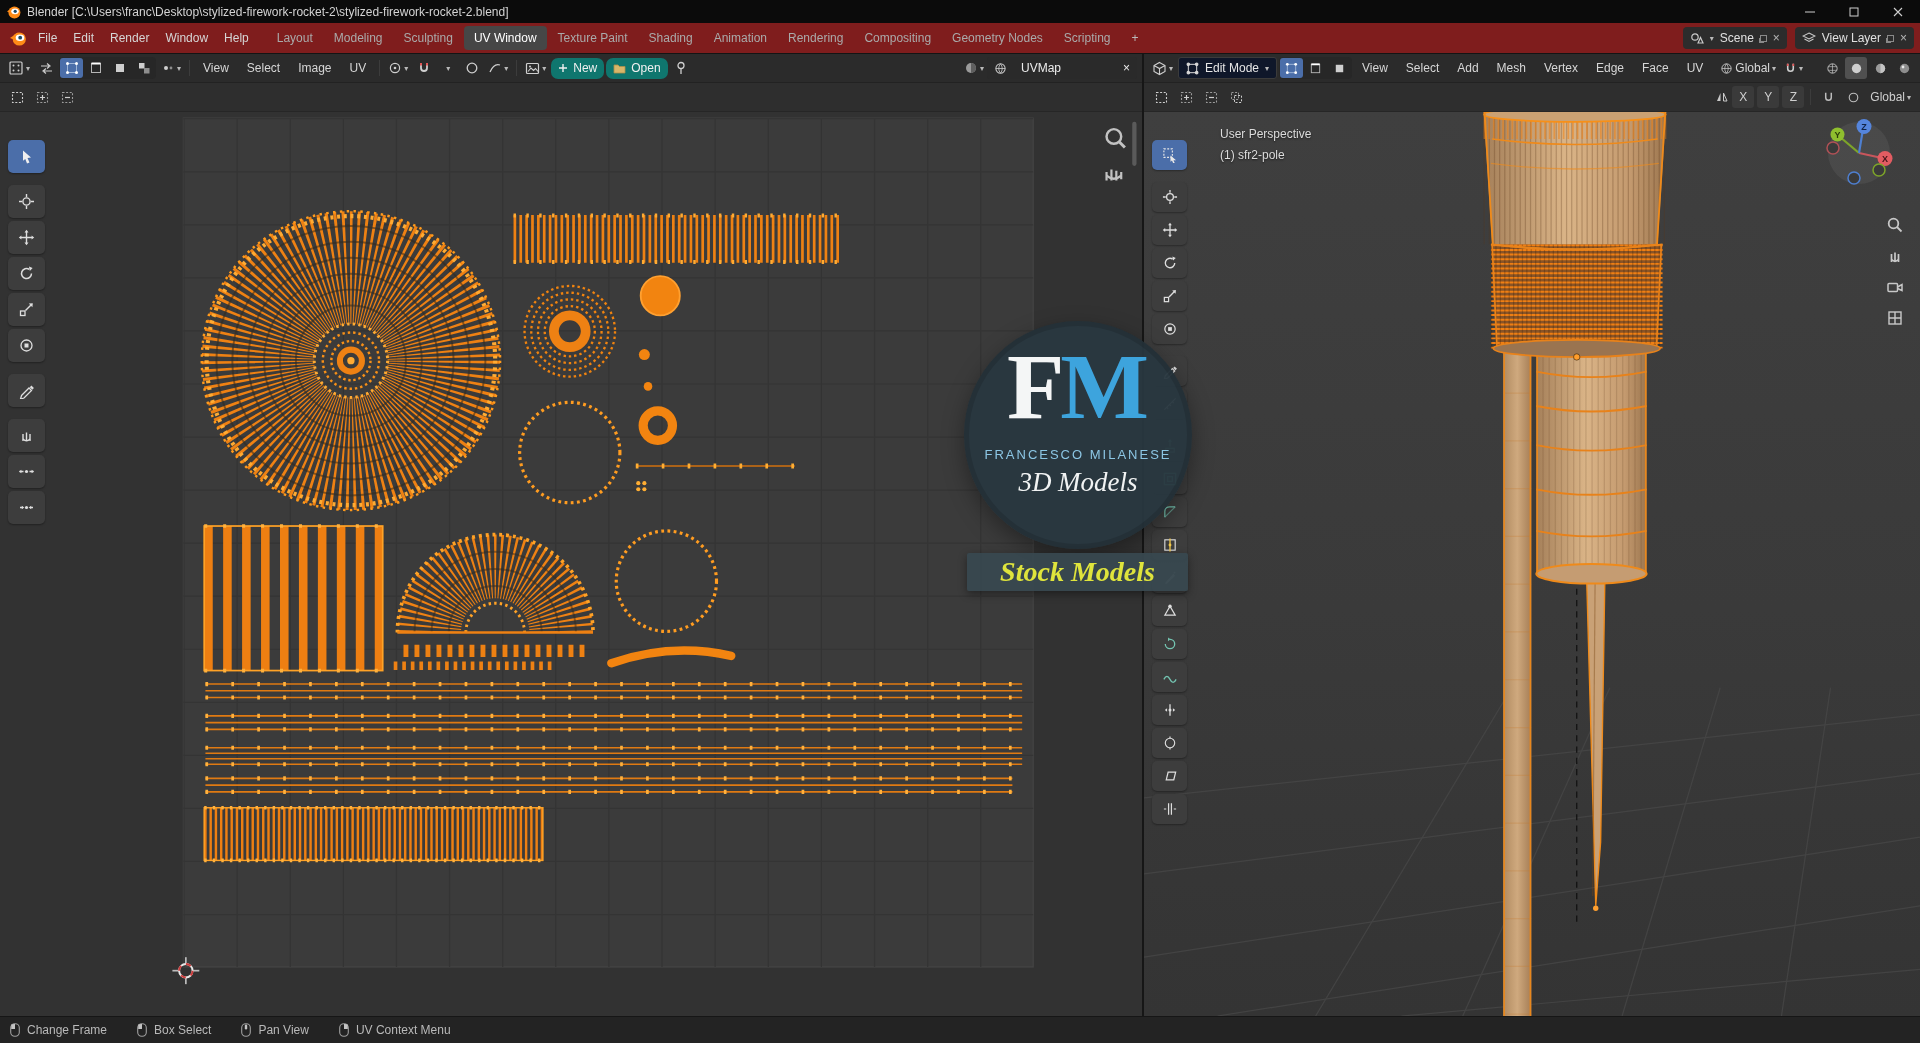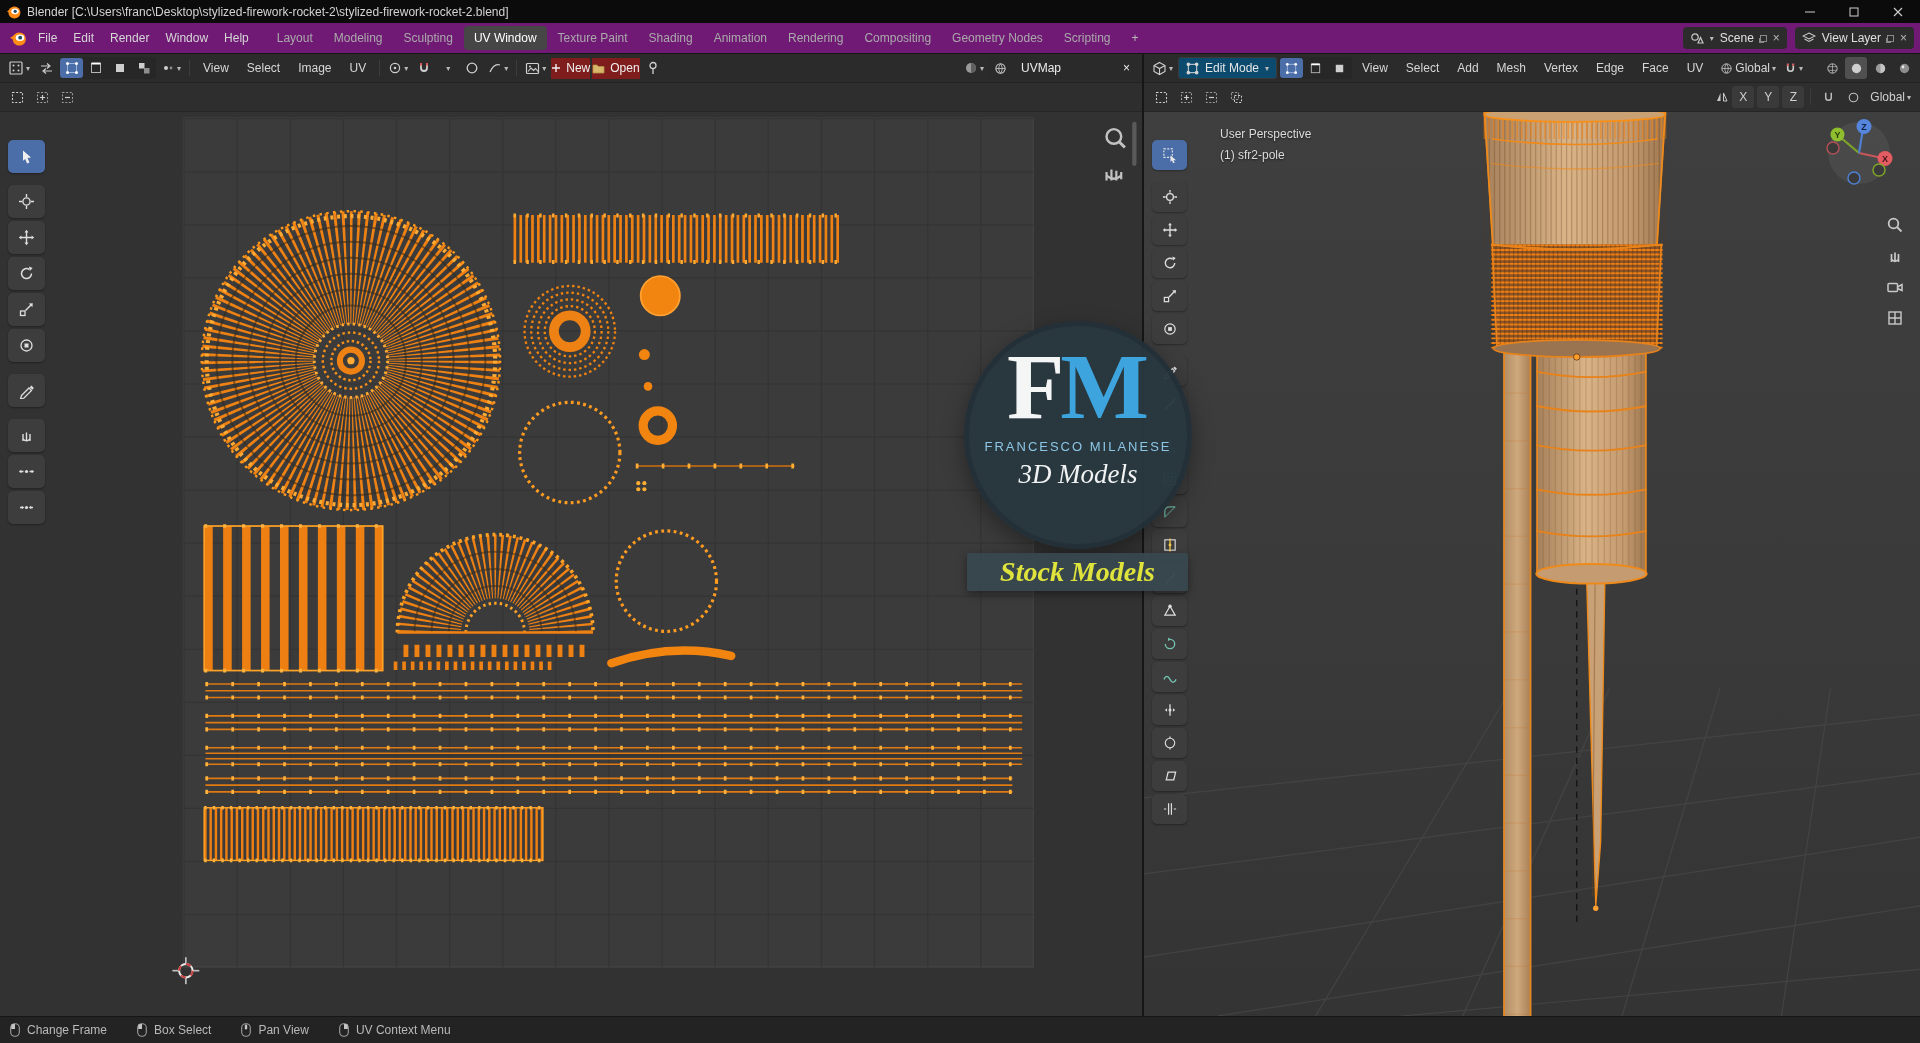--- a/index.html
+++ b/index.html
@@ -6,21 +6,21 @@
   html,body{width:1920px;height:1043px;overflow:hidden}
   body{background:#1d1d1d;font-family:"Liberation Sans",sans-serif;font-size:12px;color:#cfcfcf}
   .row{display:flex;align-items:center}
   svg{display:block}
   
   .titlebar{height:23px;background:#0b0b0b;display:flex;align-items:center;padding-left:6px;color:#d4d4d4;font-size:12px}
   .titlebar .title{margin-left:6px;white-space:nowrap}
   .win-controls{margin-left:auto;display:flex;height:100%}
   .win-btn{width:44px;display:flex;align-items:center;justify-content:center}
   
-  .topbar{height:31px;background:#701a75;display:flex;align-items:center;padding:0 6px;border-bottom:1px solid #141414}
+  .topbar{height:31px;background:#7f1d1d;display:flex;align-items:center;padding:0 6px;border-bottom:1px solid #141414}
   .mi{padding:3px 8px;border-radius:3px;color:#d6d6d6;white-space:nowrap}
   .ws-tabs{display:flex;align-items:center;margin-left:10px;gap:1px}
   .ws-tab{padding:5px 10px;border-radius:4px;color:#aaaaaa;white-space:nowrap}
   .ws-tab.active{background:#464646;color:#fff}
   .ws-add{margin-left:4px;color:#bbb;padding:2px 6px}
   .tb-right{margin-left:auto;display:flex;gap:8px;align-items:center}
   .tb-field{display:flex;align-items:center;background:#2c2c2c;border-radius:4px;height:22px;padding:0 7px;gap:6px;color:#e0e0e0}
   .mini-ic{opacity:.75}
   .copy-sq{width:7px;height:7px;border:1px solid #a8a8a8;box-shadow:-2px 2px 0 -1px #a8a8a8;display:inline-block}
   
@@ -32,41 +32,41 @@
   .pane-body{position:relative;flex:1;overflow:hidden}
   .uv-body{background:#323232}
   .v3d-body{background:linear-gradient(180deg,#3f3f3f 0%,#3a3a3a 55%,#343434 100%)}
   .fillsvg{position:absolute;inset:0;width:100%;height:100%}
   .ib{height:22px;min-width:22px;padding:0 3px;display:flex;align-items:center;justify-content:center;border-radius:3px;gap:2px}
   .grp{display:flex;background:#272727;border-radius:4px;padding:1px;gap:1px}
   .grp .ib{width:23px;height:20px}
   .grp .ib.active{background:#4b6ea9}
   .chev{font-size:8px;color:#b9b9b9}
   .sep{width:1px;height:16px;background:#3c3c3c;margin:0 3px}
-  .btn{background:#7f1d1d;border-radius:0;height:21px;padding:0 0;display:flex;gap:5px;align-items:center;color:#f0f0f0}
-  .dd{background:#0c4a6e;border:1px solid #3b3b3b;border-radius:3px;height:22px;padding:0 7px;display:flex;gap:6px;align-items:center;color:#e6e6e6}
+  .btn{background:#0f766e;border-radius:7px;height:21px;padding:0 7px;display:flex;gap:5px;align-items:center;color:#f0f0f0}
+  .dd{background:#0f172a;border:1px solid #3b3b3b;border-radius:3px;height:22px;padding:0 7px;display:flex;gap:6px;align-items:center;color:#e6e6e6}
   .field{background:#2a2a2a;border-radius:3px;height:22px;padding:0 7px;display:flex;gap:14px;align-items:center;color:#ececec}
   
   .rail{position:absolute;left:8px;top:28px;z-index:6;display:flex;flex-direction:column;gap:3px}
   .tool{width:37px;height:33px;background:#3d3d3d;border-radius:5px;display:flex;align-items:center;justify-content:center;box-shadow:0 1px 2px rgba(0,0,0,.35)}
   .tool.active{background:#4b6ea9}
   .tool.gap{margin-top:9px}
   .rail3d .tool{width:35px;height:30px}
   
   .vp-text{position:absolute;left:76px;top:12px;color:#dcdcdc;font-size:12px;text-shadow:0 1px 2px rgba(0,0,0,.6);line-height:21px}
   .gizmo{position:absolute;right:26px;top:6px}
   .vp-icons{position:absolute;right:16px;top:104px;display:flex;flex-direction:column;gap:13px;align-items:center}
   
   .wm-circle{position:absolute;left:964px;top:267px;width:228px;height:228px;border-radius:50%;
     background:rgba(41,55,63,.96);z-index:20;display:flex;flex-direction:column;align-items:center;
     padding-top:26px;box-shadow:0 8px 22px rgba(0,0,0,.35), inset 0 0 0 5px rgba(0,0,0,.12)}
   .wm-fm{display:flex;align-items:baseline;font-family:"Liberation Serif",serif;font-weight:700;font-size:94px;line-height:.85}
   .wm-f{color:#f4f6f6}
   .wm-m{color:#3da4dd;margin-left:-4px}
-  .wm-name{margin-top:12px;font-size:13px;letter-spacing:2px;color:#8cc6e4;white-space:nowrap}
+  .wm-name{margin-top:20px;font-size:13px;letter-spacing:2px;color:#8cc6e4;white-space:nowrap}
   .wm-line2{margin-top:5px;font-family:"Liberation Serif",serif;font-style:italic;font-size:27px;color:#f1f3f3}
   .wm-stock{position:absolute;left:967px;top:499px;width:221px;height:38px;background:rgba(56,71,78,.97);z-index:20;
     display:flex;align-items:center;justify-content:center;border-radius:2px;box-shadow:0 3px 8px rgba(0,0,0,.4)}
   .wm-stock span{font-family:"Liberation Serif",serif;font-style:italic;font-weight:700;font-size:28px;color:#dfe43c}
   
   .statusbar{height:27px;background:#232323;border-top:1px solid #161616;display:flex;align-items:center;padding:12px 10px;gap:30px}
   .sb-item{display:flex;gap:7px;align-items:center;color:#b9b9b9;white-space:nowrap}
   .sb-stats{margin-left:auto;color:#a6a6a6;white-space:nowrap}
 </style>
 </head>

